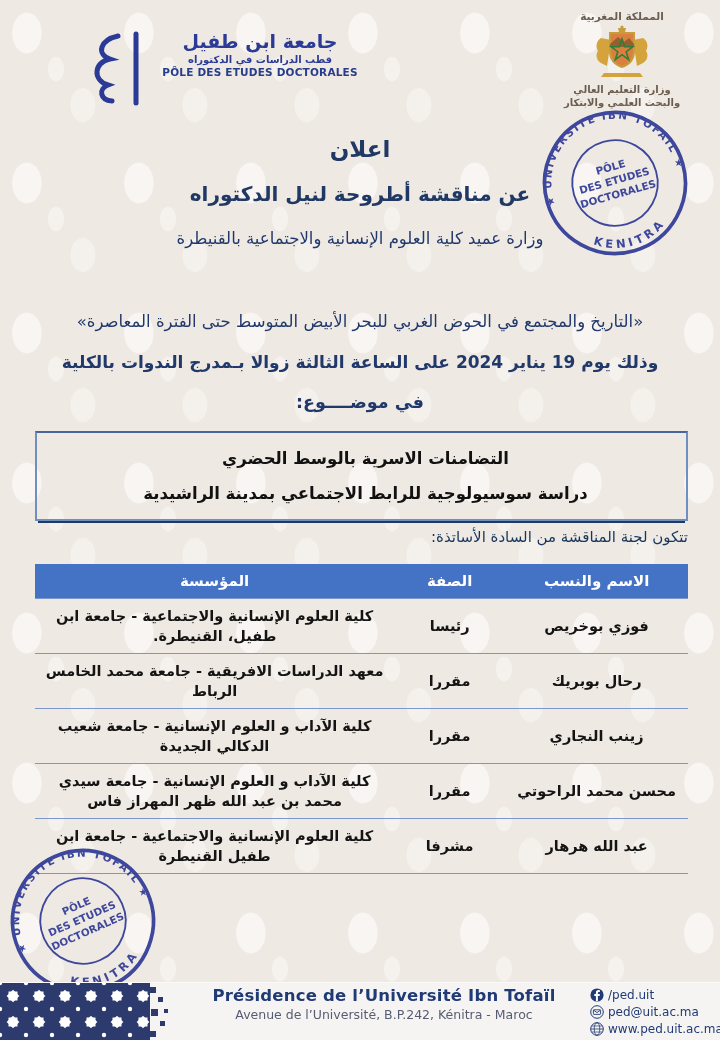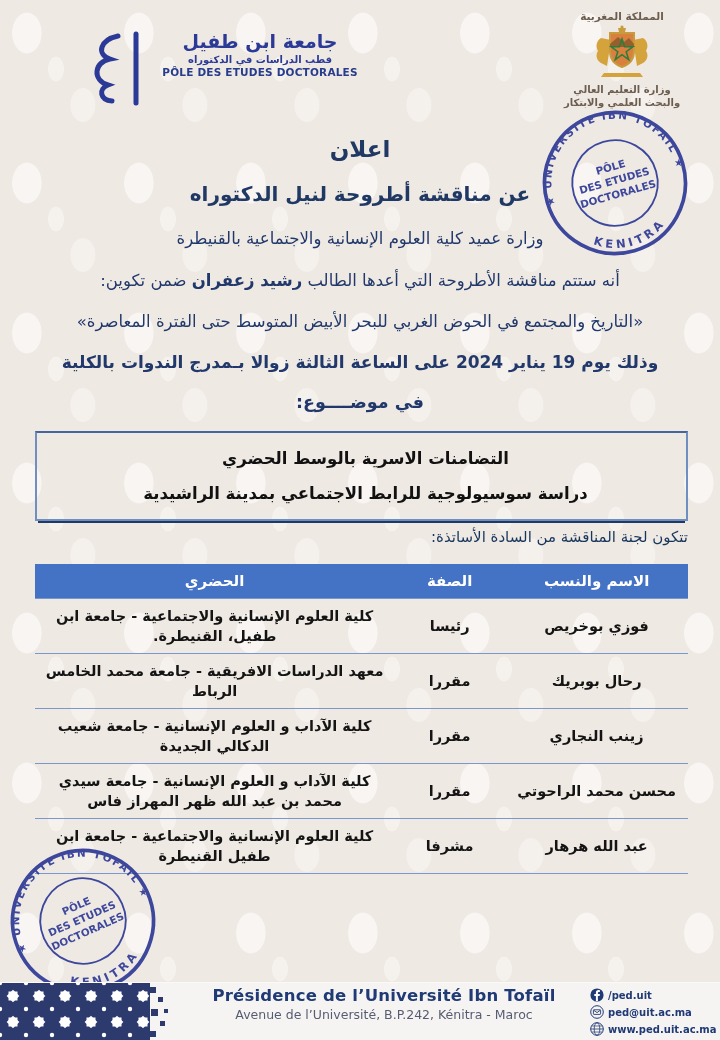--- a/index.html
+++ b/index.html
@@ -66,21 +66,21 @@
   .col-inst{width:55%;}
   
   .footer{left:0;right:0;bottom:0;height:57px;background:#f6f4f2;border-top:1px solid #fbfaf8;}
   .footer-pattern{position:absolute;left:0;top:0;width:172px;height:57px;}
   .footer-text{position:absolute;left:180px;top:3px;width:408px;text-align:center;line-height:1.25;}
   .footer-ar{font-size:12.5px;font-weight:bold;color:#203a75;direction:rtl;}
   .footer-title{font-size:16.5px;font-weight:bold;color:#203a75;letter-spacing:.2px;}
   .footer-addr{font-size:12.5px;color:#565d72;}
   .footer-links{position:absolute;right:2px;top:5px;width:128px;display:flex;flex-direction:column;gap:3px;}
   .footer-link{display:flex;align-items:center;gap:4px;}
-  .footer-link span{font-size:10px;font-weight:bold;color:#203a75;text-align:right;}
+  .footer-link span{font-size:12px;font-weight:normal;color:#203a75;text-align:right;}
   .licon{width:14px;height:14px;flex:0 0 14px;}
 </style>
 </head>
 <body>
 
 <div class="page">
 
   <svg class="abs" style="left:84px;top:28px;" width="72" height="80" viewBox="0 0 72 80">
     <g stroke="#2b3a96" fill="none" stroke-width="5" stroke-linecap="round">
       <path d="M34,8 C16,12 12,26 26,31 C10,34 8,52 24,57 C14,61 16,72 28,73"></path>
@@ -129,25 +129,20 @@
       <text x="65" y="54" text-anchor="middle" fill="#2e3a96" font-size="9" font-weight="bold">PÔLE</text>
       <text x="65" y="66" text-anchor="middle" fill="#2e3a96" font-size="9" font-weight="bold">DES ETUDES</text>
       <text x="65" y="78" text-anchor="middle" fill="#2e3a96" font-size="9" font-weight="bold">DOCTORALES</text>
     </svg>
   </div>
 
   <div class="abs centerline title navy">اعلان</div>
   <div class="abs centerline subtitle navy">عن مناقشة أطروحة لنيل الدكتوراه</div>
 
   <div class="abs centerline body-line l1">وزارة عميد كلية العلوم الإنسانية والاجتماعية بالقنيطرة</div>
-  <div class="abs centerline body-line l2">
-    <span>أنه ستتم مناقشة الأطروحة التي أعدها الطالب</span>
-    <span class="bold-name">رشيد زعفران</span>
-    <span>ضمن تكوين:</span>
-  </div>
   <div class="abs centerline body-line l3">«التاريخ والمجتمع في الحوض الغربي للبحر الأبيض المتوسط حتى الفترة المعاصرة»</div>
   <div class="abs centerline body-line l4 navy">وذلك يوم 19 يناير 2024 على الساعة الثالثة زوالا بـمدرج الندوات بالكلية</div>
   <div class="abs centerline body-line l5 navy">في موضــــوع:</div>
 
   <div class="abs subject-box">
     <div class="subject-line">التضامنات الاسرية بالوسط الحضري</div>
     <div class="subject-line">دراسة سوسيولوجية للرابط الاجتماعي بمدينة الراشيدية</div>
   </div>
 
   <div class="abs committee-intro">تتكون لجنة المناقشة من السادة الأساتذة:</div>
@@ -155,21 +150,21 @@
   <table class="abs committee-table">
     <colgroup>
         <col class="col-name">
         <col class="col-role">
         <col class="col-inst">
       </colgroup>
     <thead>
       <tr>
         <th>الاسم والنسب</th>
         <th>الصفة</th>
-        <th>الحضري</th>
+        <th>المؤسسة</th>
       </tr>
     </thead>
     <tbody>
       <tr>
         <td>فوزي بوخريص</td>
         <td>رئيسا</td>
         <td>كلية العلوم الإنسانية والاجتماعية - جامعة ابن طفيل، القنيطرة.</td>
       </tr>
       <tr>
         <td>رحال بوبريك</td>

